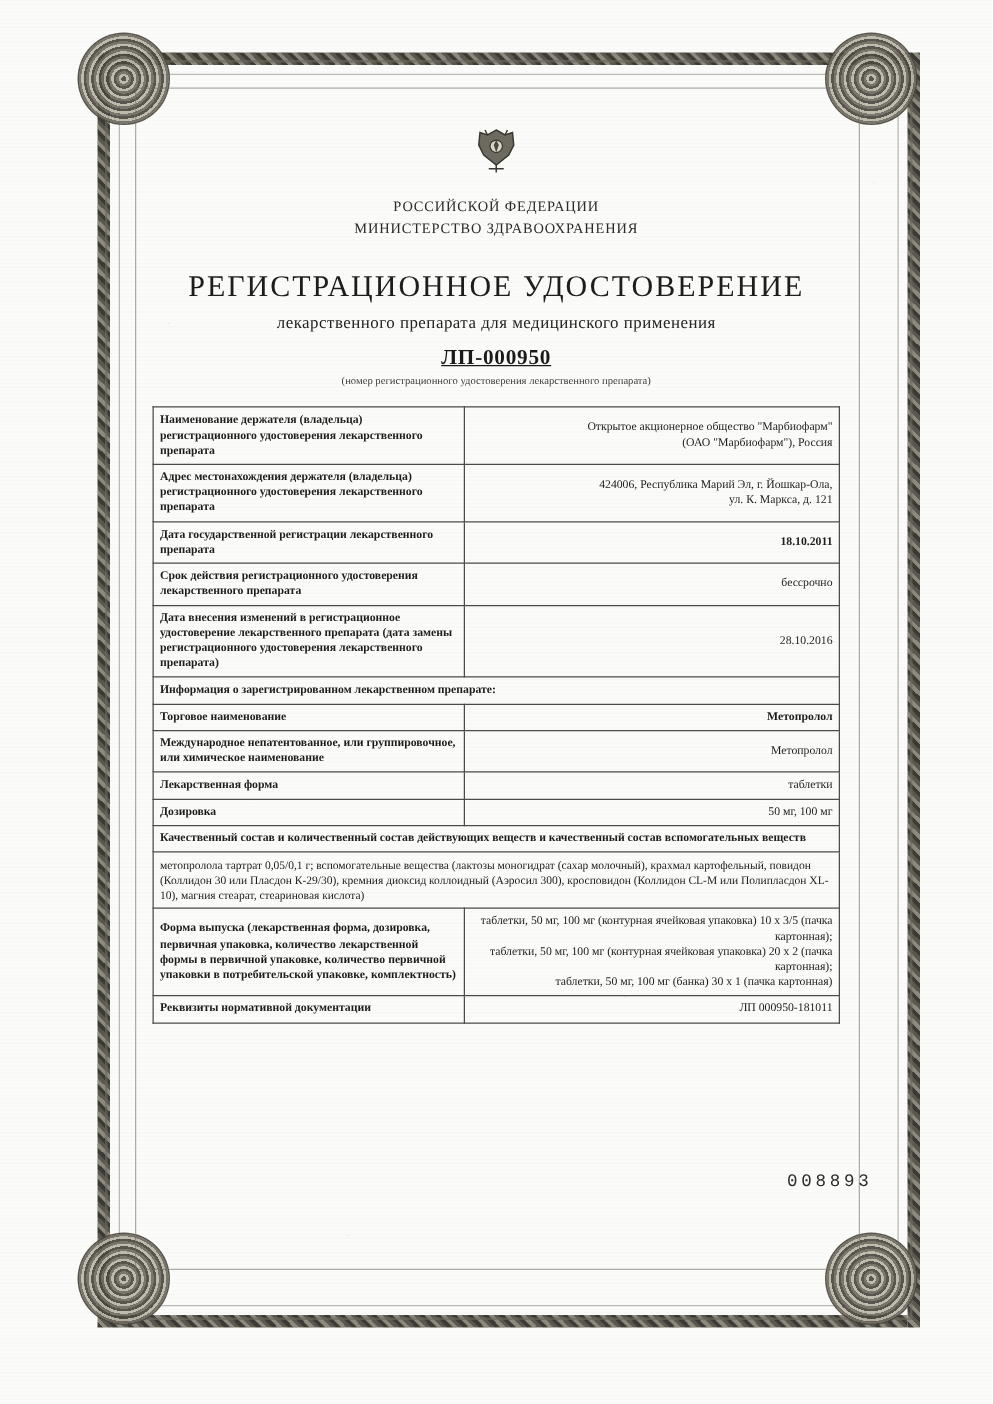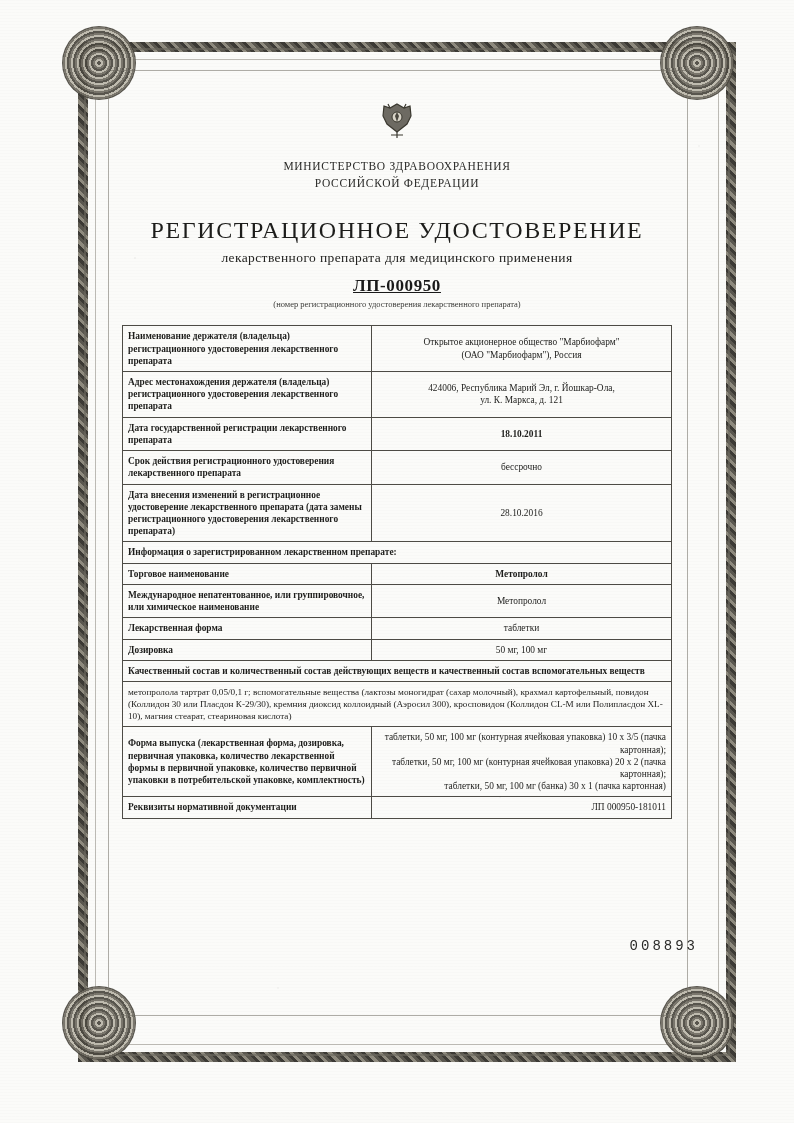--- a/index.html
+++ b/index.html
@@ -152,21 +152,21 @@
     padding: 4px 5px;
     vertical-align: middle;
     color: #1d1d1b;
   }
   td.label {
     width: 238px;
     font-weight: bold;
     text-align: left;
   }
   td.value {
-    text-align: center;
+    text-align: right;
   }
   td.value.bold { font-weight: bold; }
   td.full-head {
     text-align: left;
     font-weight: bold;
     font-size: 9.4px;
   }
   td.full-head.left {
     text-align: left;
   }
@@ -219,22 +219,22 @@
 
     <svg class="emblem" viewBox="0 0 40 46">
       <path d="M20 2 L27 6 L33 4 L34 14 L30 22 L20 30 L10 22 L6 14 L7 4 L13 6 Z" fill="#6d6a62" stroke="#3a382f" stroke-width="1.2"></path>
       <circle cx="20" cy="15" r="5" fill="#d8d4c8" stroke="#3a382f" stroke-width="1"></circle>
       <path d="M20 10 L22 14 L20 20 L18 14 Z" fill="#4a473f"></path>
       <path d="M13 6 L11 2 M27 6 L29 2" stroke="#3a382f" stroke-width="1.2"></path>
       <path d="M20 30 L20 36 M14 33 L26 33" stroke="#3a382f" stroke-width="1.2"></path>
     </svg>
 
     <div class="ministry">
+      <div>РОССИЙСКОЙ ФЕДЕРАЦИИ</div>
       <div>МИНИСТЕРСТВО ЗДРАВООХРАНЕНИЯ</div>
-      <div>РОССИЙСКОЙ ФЕДЕРАЦИИ</div>
     </div>
 
     <div class="doc-title">РЕГИСТРАЦИОННОЕ УДОСТОВЕРЕНИЕ</div>
     <div class="doc-subtitle">лекарственного препарата для медицинского применения</div>
     <div class="doc-number">ЛП-000950</div>
     <div class="doc-number-caption">(номер регистрационного удостоверения лекарственного препарата)</div>
 
     <table class="reg">
       <tbody>
         <tr>

